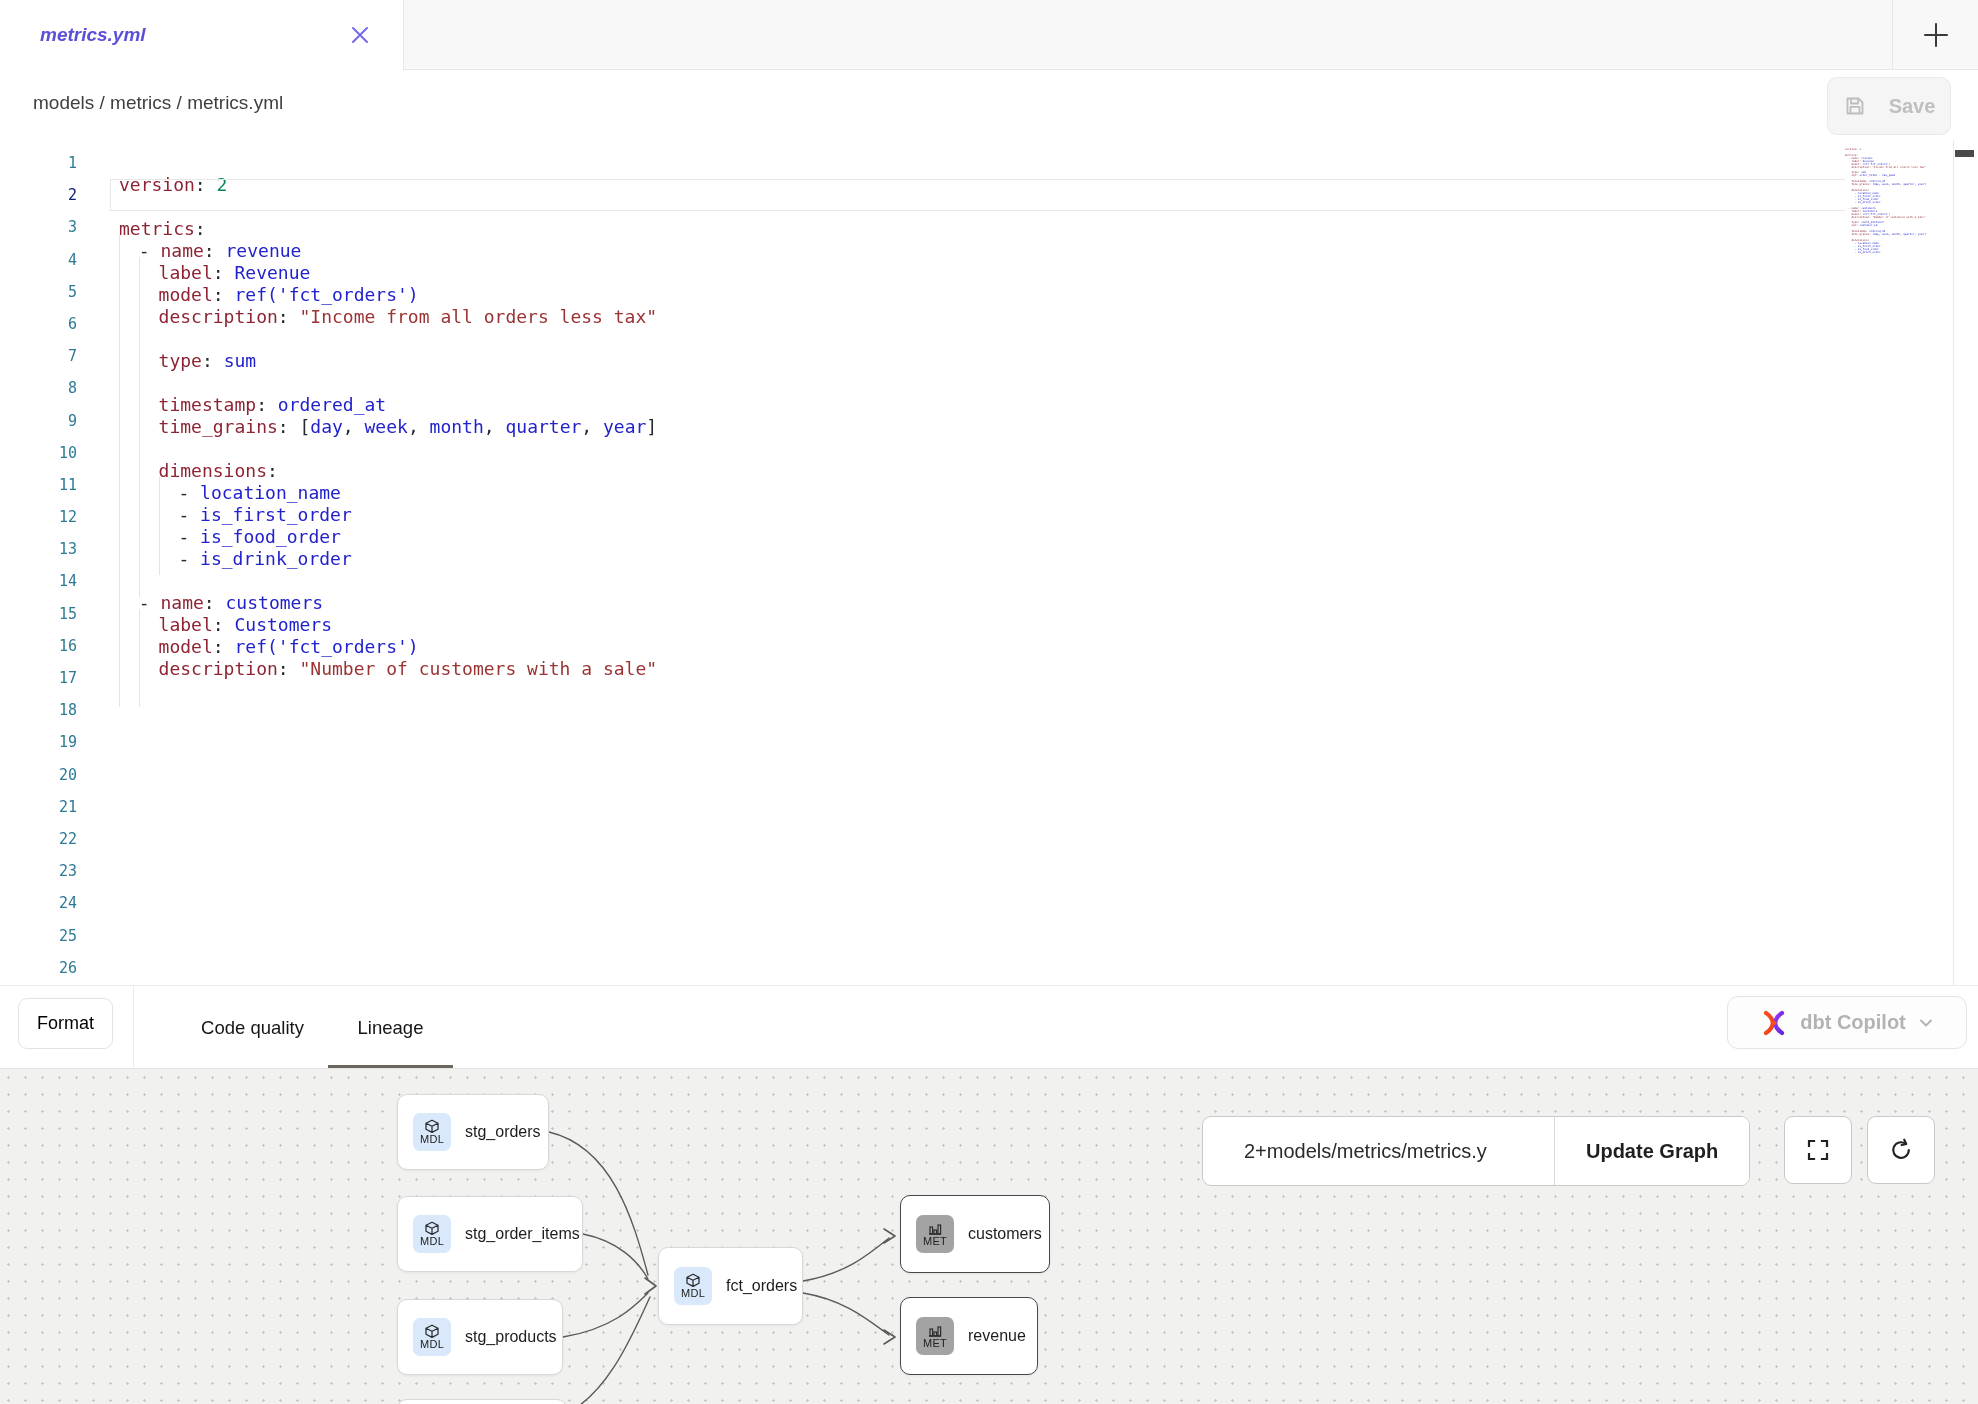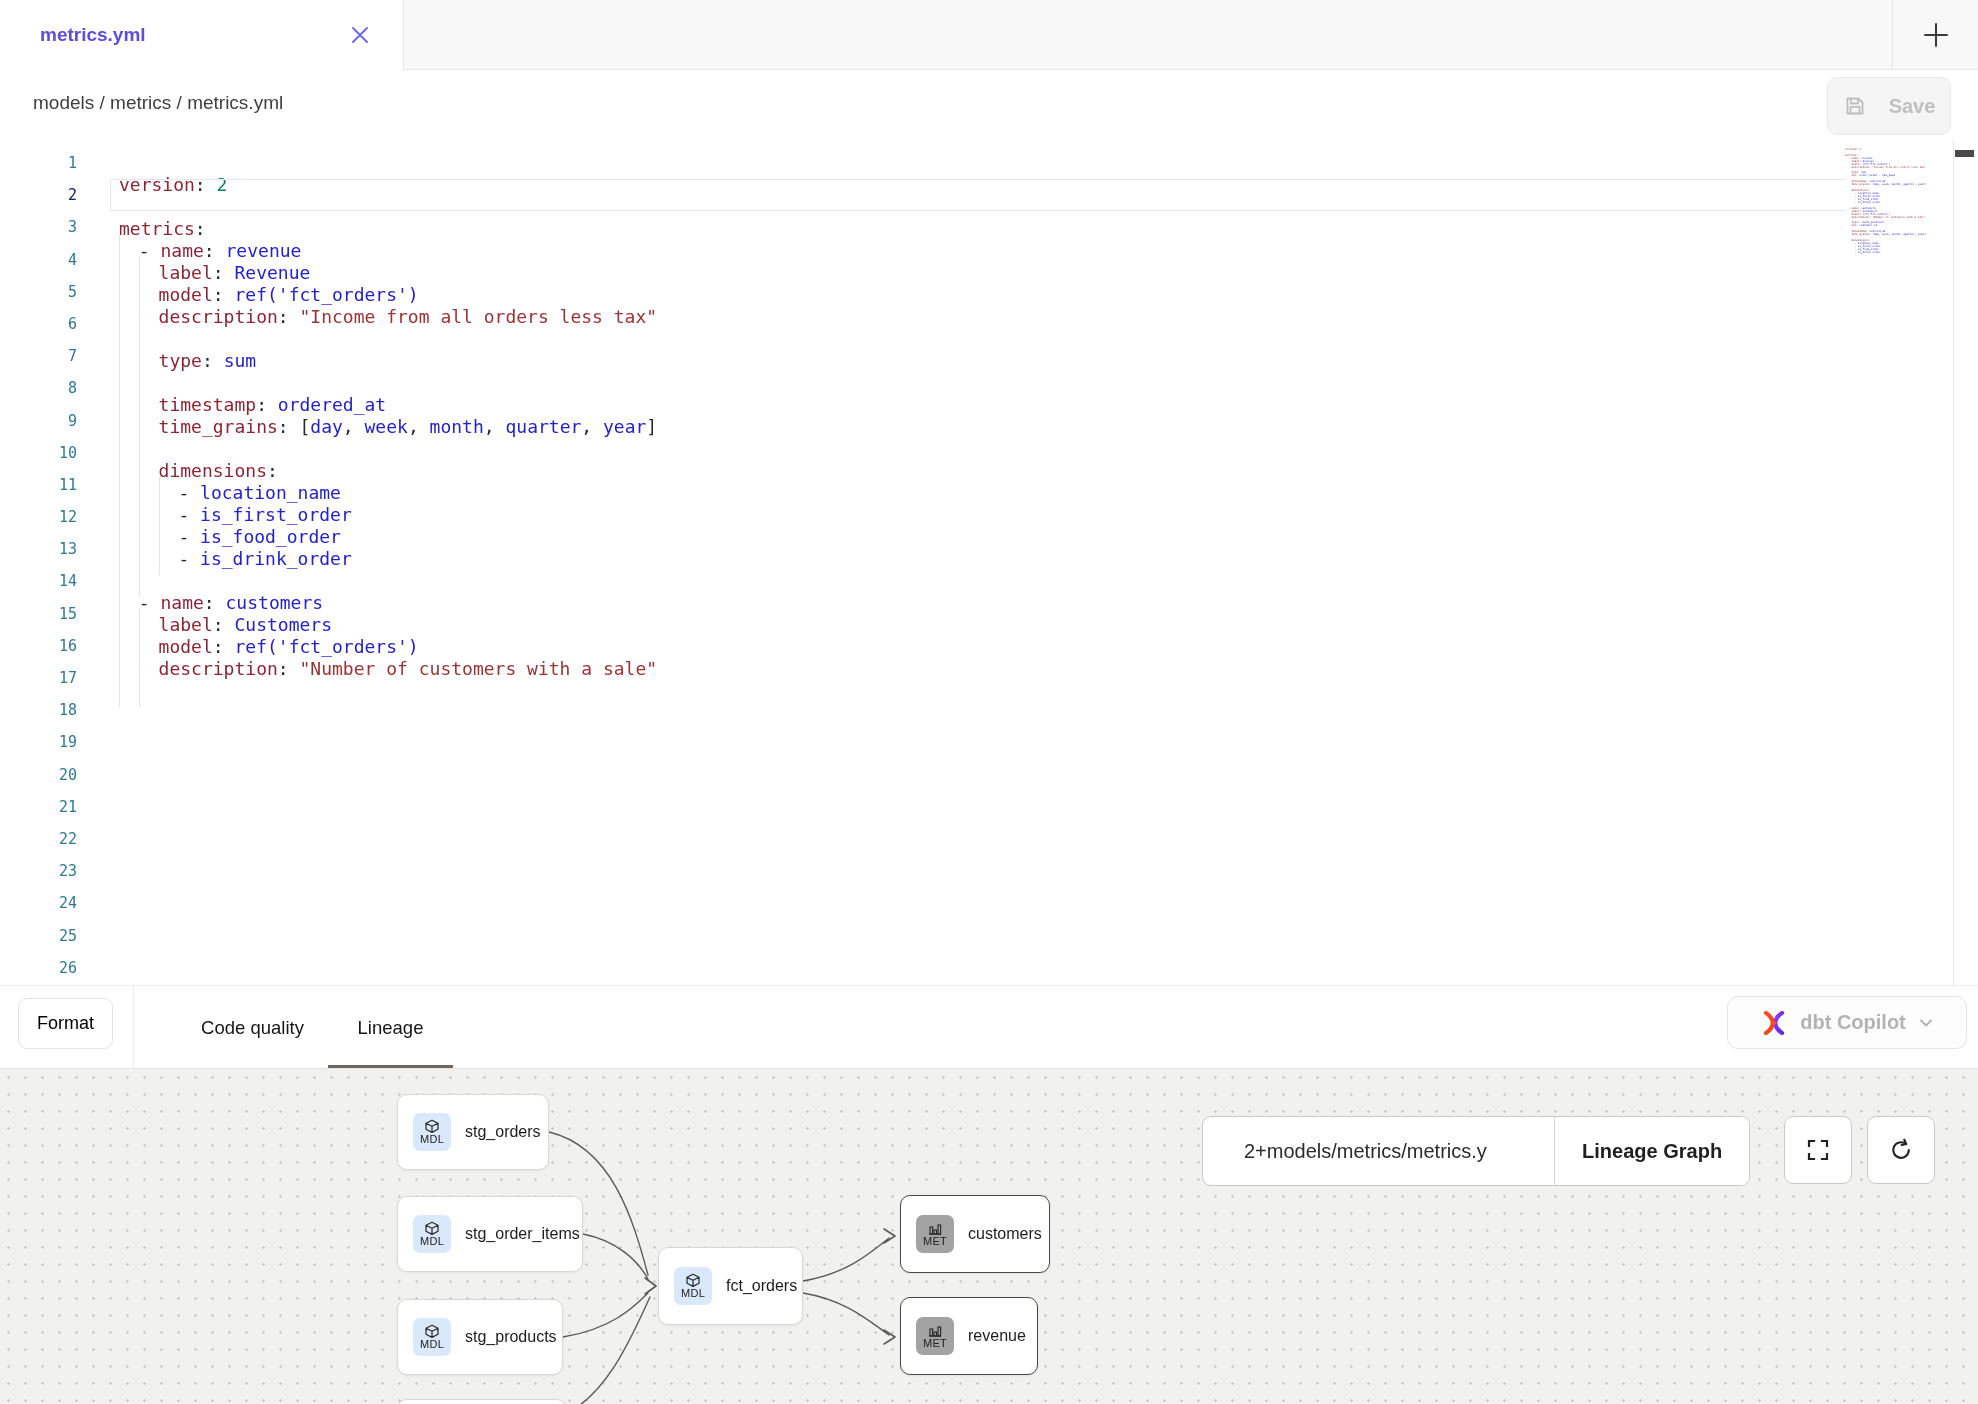--- a/index.html
+++ b/index.html
@@ -1,21 +1,21 @@
 <!DOCTYPE html>
 <html><head>
 <meta charset="utf-8">
 <style>
   * { margin:0; padding:0; box-sizing:border-box; }
   html,body { background:#fff; }
   .app { position:relative; width:1978px; height:1404px; overflow:hidden;
          font-family:"Liberation Sans", sans-serif; background:#fff; }
 
   
-  .tabbar { position:absolute; left:0; top:0; width:1978px; height:70px; }
+  .tabbar { position:absolute; left:0; top:0; width:1978px; height:70px;font-style:italic; }
   .tab-active { position:absolute; left:0; top:0; width:403px; height:70px; background:#fff;
                 display:flex; align-items:center; justify-content:space-between; padding:0 32px 0 40px; cursor:pointer; }
   .tab-title { font-size:19px; font-weight:700; color:#5b4fd9; }
   .tabbar-rest { position:absolute; left:403px; top:0; width:1489px; height:70px;
                  background:#f8f8f8; border-left:1px solid #e7e7e7; border-bottom:1px solid #e7e7e7; }
   .tabbar-plus { position:absolute; left:1892px; top:0; width:86px; height:70px; background:#f8f8f8;
                  border-left:1px solid #e7e7e7; border-bottom:1px solid #e7e7e7;
                  display:flex; align-items:center; justify-content:center; cursor:pointer; }
 
   
@@ -329,21 +329,21 @@
             </svg>
             <span class="tag">MET</span>
           </span>
     <span class="node-label">revenue</span>
         </div>
       </div>
 
     <div class="graph-group">
       <input class="graph-input" value="2+models/metrics/metrics.y" style="">
       <div class="update-btn">
-        <span>Lineage Graph</span>
+        <span>Update Graph</span>
       </div>
     </div>
     <div class="sq-btn fs">
       <svg width="26" height="26" viewBox="0 0 26 26">
         <path d="M4,9 V4 H9 M17,4 H22 V9 M22,17 V22 H17 M9,22 H4 V17" stroke="#222" stroke-width="2.2" fill="none" stroke-linecap="square"></path>
       </svg>
     </div>
     <div class="sq-btn rf">
       <svg width="26" height="26" viewBox="0 0 26 26">
         <path d="M20.8,13 a7.8,7.8 0 1 1 -3.1,-6.2" stroke="#222" stroke-width="2.1" fill="none" stroke-linecap="round"></path>

